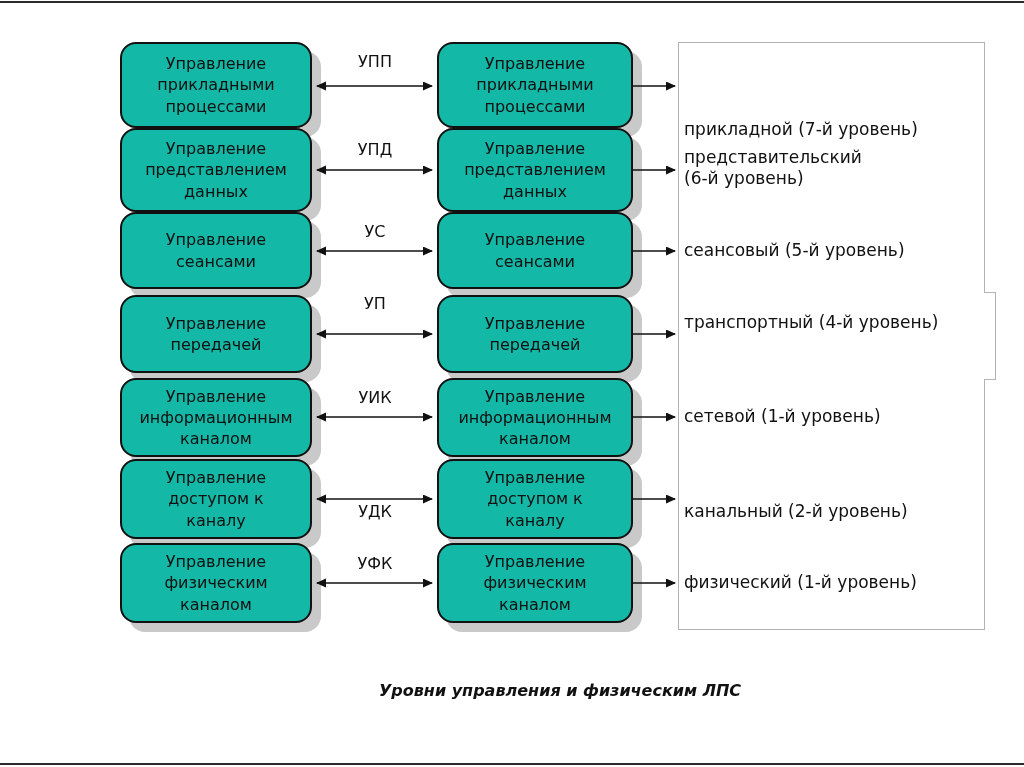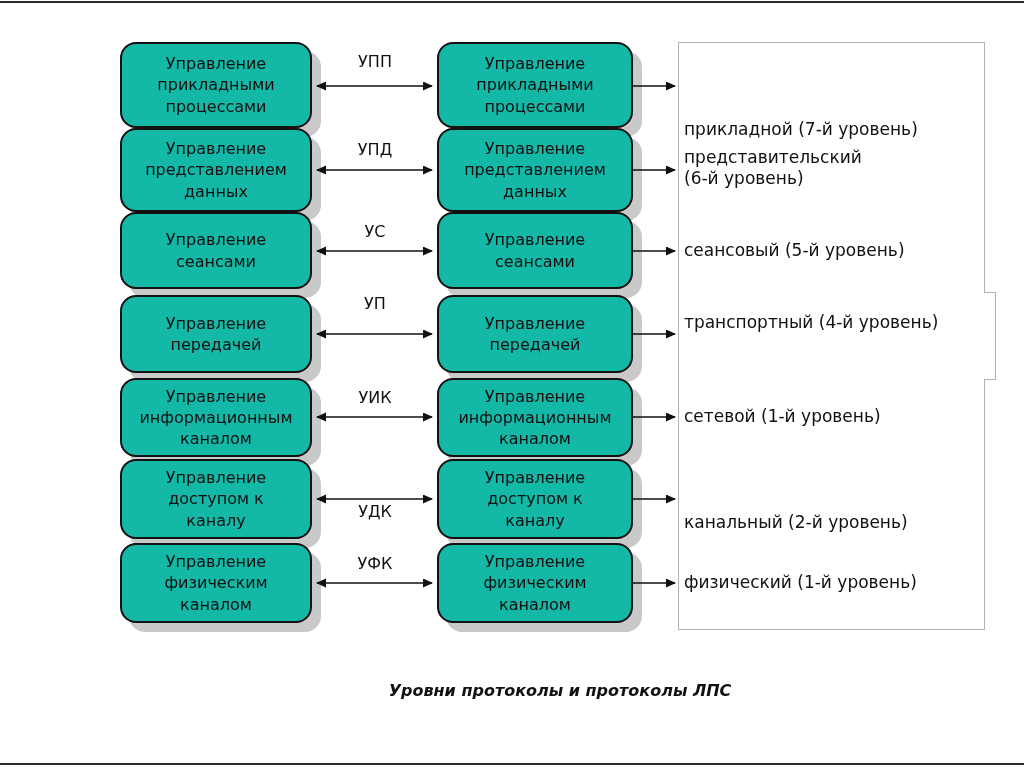--- a/index.html
+++ b/index.html
@@ -44,21 +44,21 @@
     font-size:16px;
   }
   .p1 { top:52px; }  .p2 { top:140px; } .p3 { top:222px; } .p4 { top:294px; }
   .p5 { top:388px; } .p6 { top:470px;margin-top:32px; } .p7 { top:554px; }
 
   .level {
     position:absolute; left:684px; font-size:17px; line-height:21px;
     white-space:pre-line;
   }
   .l1 { top:75px;margin-top:44px; }  .l2 { top:147px; } .l3 { top:240px; } .l4 { top:312px; }
-  .l5 { top:406px; } .l6 { top:512px; } .l7 { top:572px;text-align:center; }
+  .l5 { top:406px; } .l6 { top:501px; } .l7 { top:572px;text-align:center; }
 
   .overlay { position:absolute; left:0; top:0; pointer-events:none; }
 
   .caption {
     position:absolute; left:320px; top:681px; width:480px; text-align:center;
     font-size:16px; font-weight:bold; font-style:italic;
   }
 </style>
 </head>
 <body>
@@ -144,13 +144,13 @@
     <line x1="633" y1="86" x2="675" y2="86" marker-end="url(#arrow)"></line>
     <line x1="633" y1="170" x2="675" y2="170" marker-end="url(#arrow)"></line>
     <line x1="633" y1="251" x2="675" y2="251" marker-end="url(#arrow)"></line>
     <line x1="633" y1="334" x2="675" y2="334" marker-end="url(#arrow)"></line>
     <line x1="633" y1="417" x2="675" y2="417" marker-end="url(#arrow)"></line>
     <line x1="633" y1="499" x2="675" y2="499" marker-end="url(#arrow)"></line>
     <line x1="633" y1="583" x2="675" y2="583" marker-end="url(#arrow)"></line>
   </g>
 </svg>
 
-<div class="caption">Уровни протоколы и протоколы ЛПС</div>
+<div class="caption">Уровни управления и физическим ЛПС</div>
 
 </body></html>

